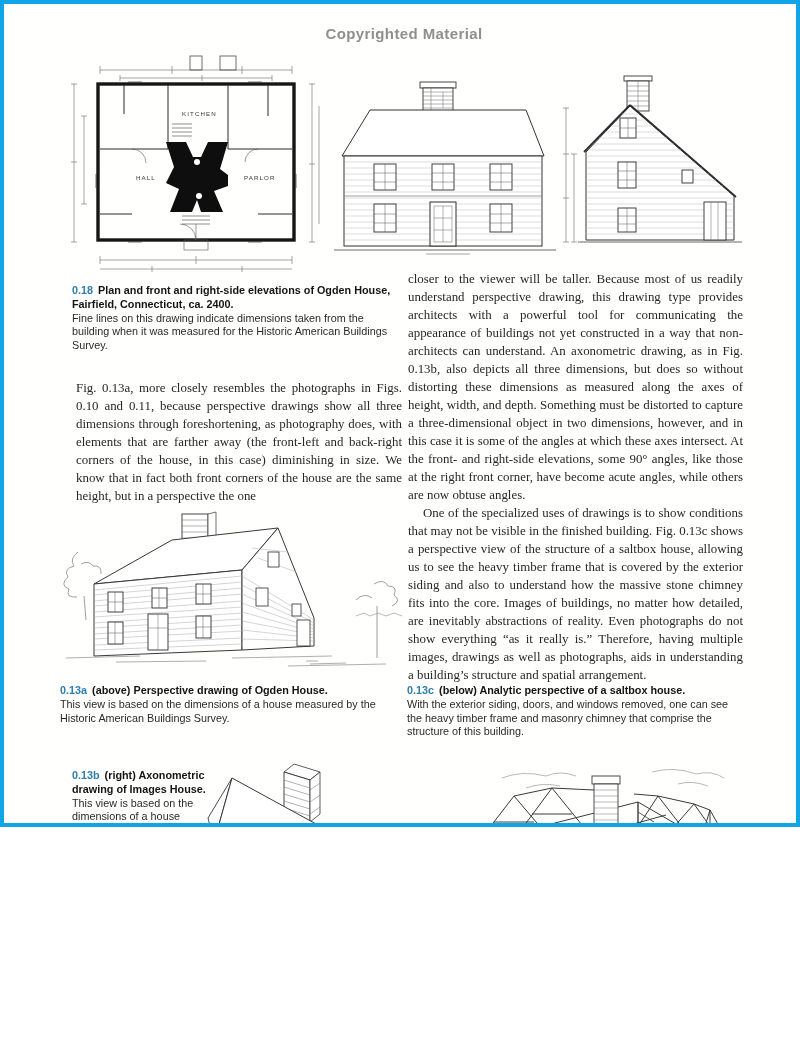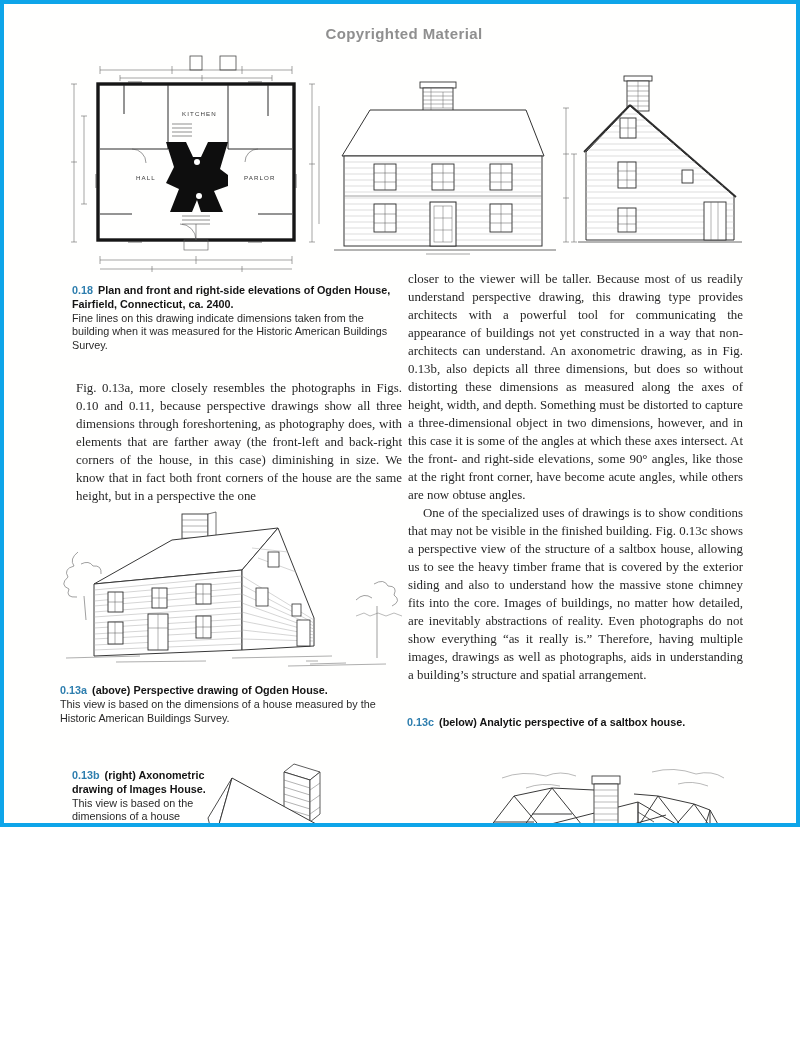--- a/index.html
+++ b/index.html
@@ -366,22 +366,23 @@
       <line x1="250" y1="165" x2="262" y2="165"></line>
         <line x1="254" y1="168" x2="290" y2="167"></line>
     </g>
   </svg>
 
   <div class="abs caption" style="left:56px;top:680px;width:324px;">
     <span class="fignum">0.13a</span><span class="figtitle">(above) Perspective drawing of Ogden House.</span>
     <div class="figbody">This view is based on the dimensions of a house measured by the Historic American Buildings Survey.</div>
   </div>
 
-  <div class="abs caption" style="left:403px;top:712px;width:336px;">
+  <div class="abs caption" style="left:403px;top:680px;width:336px;">
     <span class="fignum">0.13c</span><span class="figtitle">(below) Analytic perspective of a saltbox house.</span>
+    <div class="figbody">With the exterior siding, doors, and windows removed, one can see the heavy timber frame and masonry chimney that comprise the structure of this building.</div>
   </div>
 
   <div class="abs caption" style="left:68px;top:765px;width:150px;">
     <span class="fignum">0.13b</span><span class="figtitle">(right) Axonometric drawing of Images House.</span>
     <div class="figbody">This view is based on the dimensions of a house measured by the Historic American Buildings Survey. Compare this view with the perspective drawing (Fig. 0.13a) to see how these drawing types differ from one another.</div>
   </div>
 
   <svg class="abs fig" style="left:194px;top:752px;" width="250" height="252" viewBox="0 0 250 252">
     <polygon points="34,22 16,86 10,62" fill="#fff" stroke="#383838" stroke-width="0.9"></polygon>
     <g>

